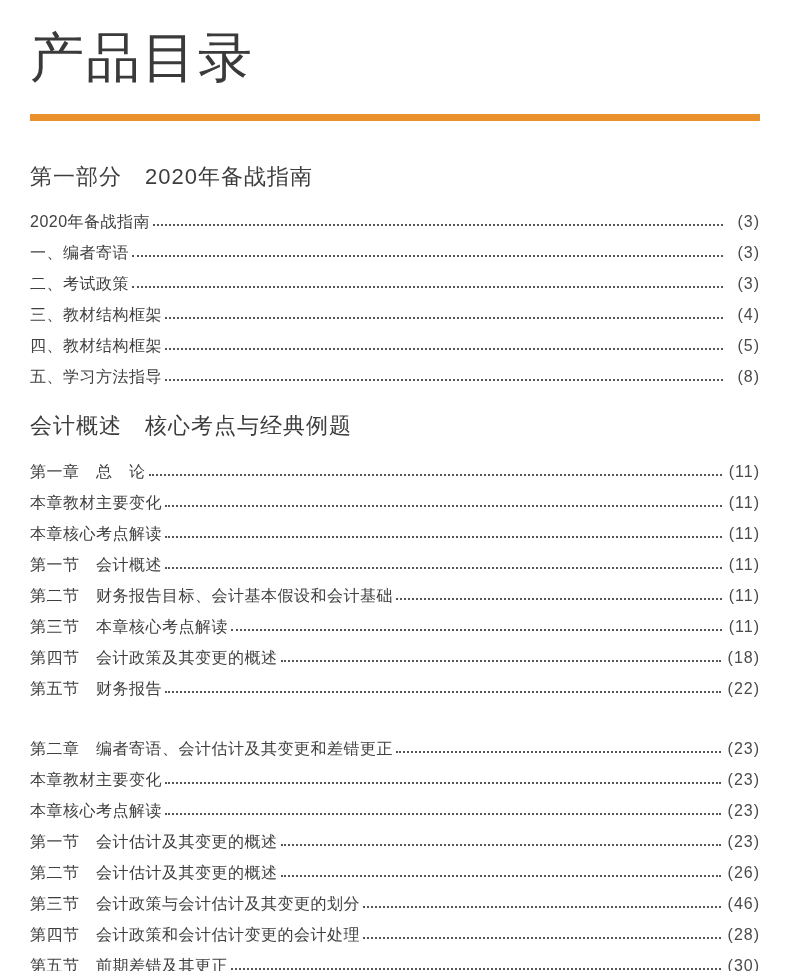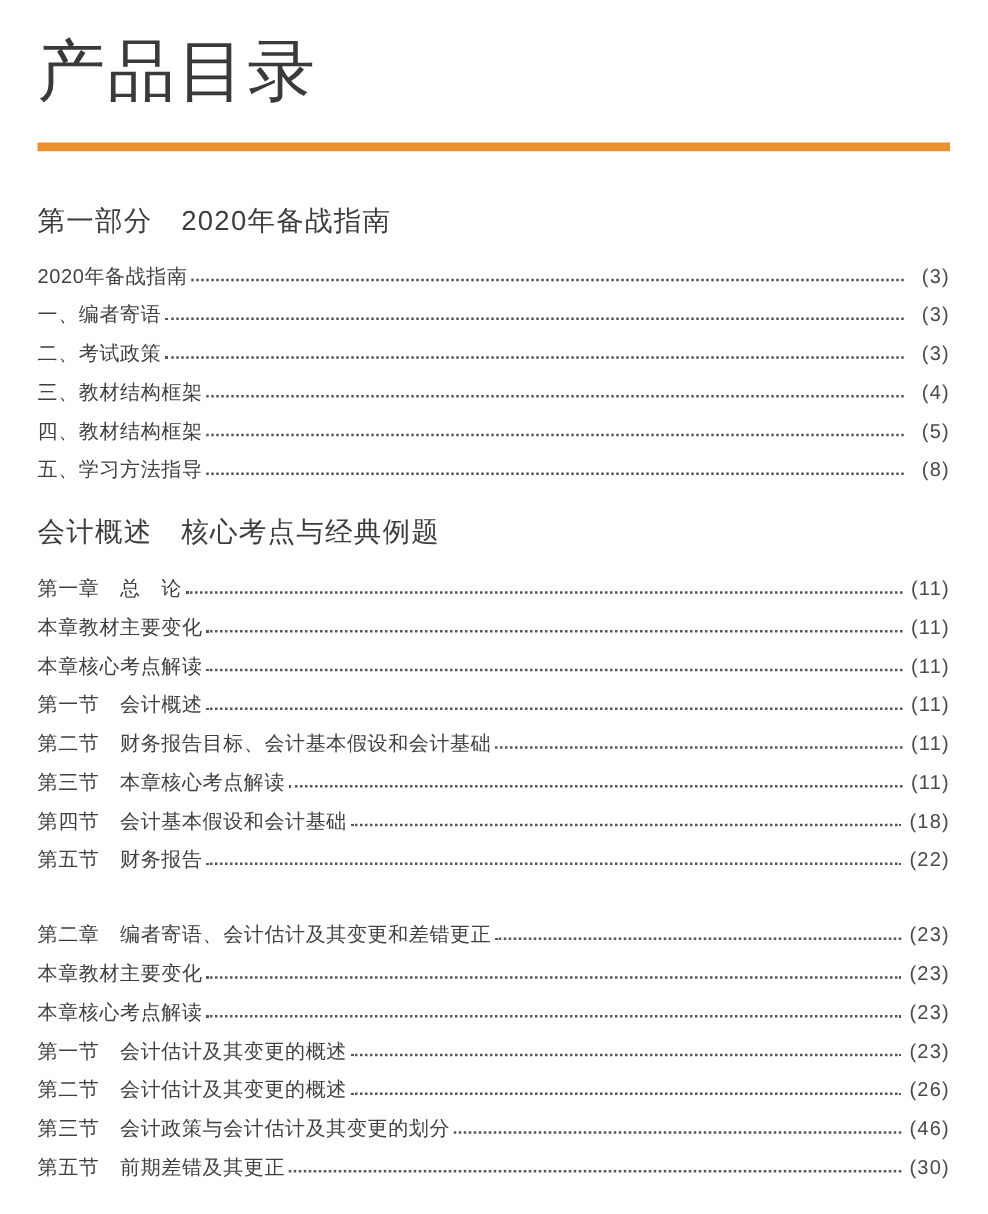--- a/index.html
+++ b/index.html
@@ -136,21 +136,21 @@
             <span class="lbl">第二节　财务报告目标、会计基本假设和会计基础</span>
             <span class="leader"></span>
             <span class="pg">(11)</span>
           </div>
           <div class="row">
             <span class="lbl">第三节　本章核心考点解读</span>
             <span class="leader"></span>
             <span class="pg">(11)</span>
           </div>
           <div class="row">
-            <span class="lbl">第四节　会计基本假设和会计基础</span>
+            <span class="lbl">第四节　会计政策及其变更的概述</span>
             <span class="leader"></span>
             <span class="pg">(18)</span>
           </div>
           <div class="row">
             <span class="lbl">第五节　财务报告</span>
             <span class="leader"></span>
             <span class="pg">(22)</span>
           </div>
         </div>
         <div class="group">
@@ -176,20 +176,25 @@
           </div>
           <div class="row">
             <span class="lbl">第二节　会计估计及其变更的概述</span>
             <span class="leader"></span>
             <span class="pg">(26)</span>
           </div>
           <div class="row">
             <span class="lbl">第三节　会计政策与会计估计及其变更的划分</span>
             <span class="leader"></span>
             <span class="pg">(46)</span>
+          </div>
+          <div class="row">
+            <span class="lbl">第四节　会计政策和会计估计变更的会计处理</span>
+            <span class="leader"></span>
+            <span class="pg">(28)</span>
           </div>
           <div class="row">
             <span class="lbl">第五节　前期差错及其更正</span>
             <span class="leader"></span>
             <span class="pg">(30)</span>
           </div>
         </div>
       </section>
     </div>
 </div>

